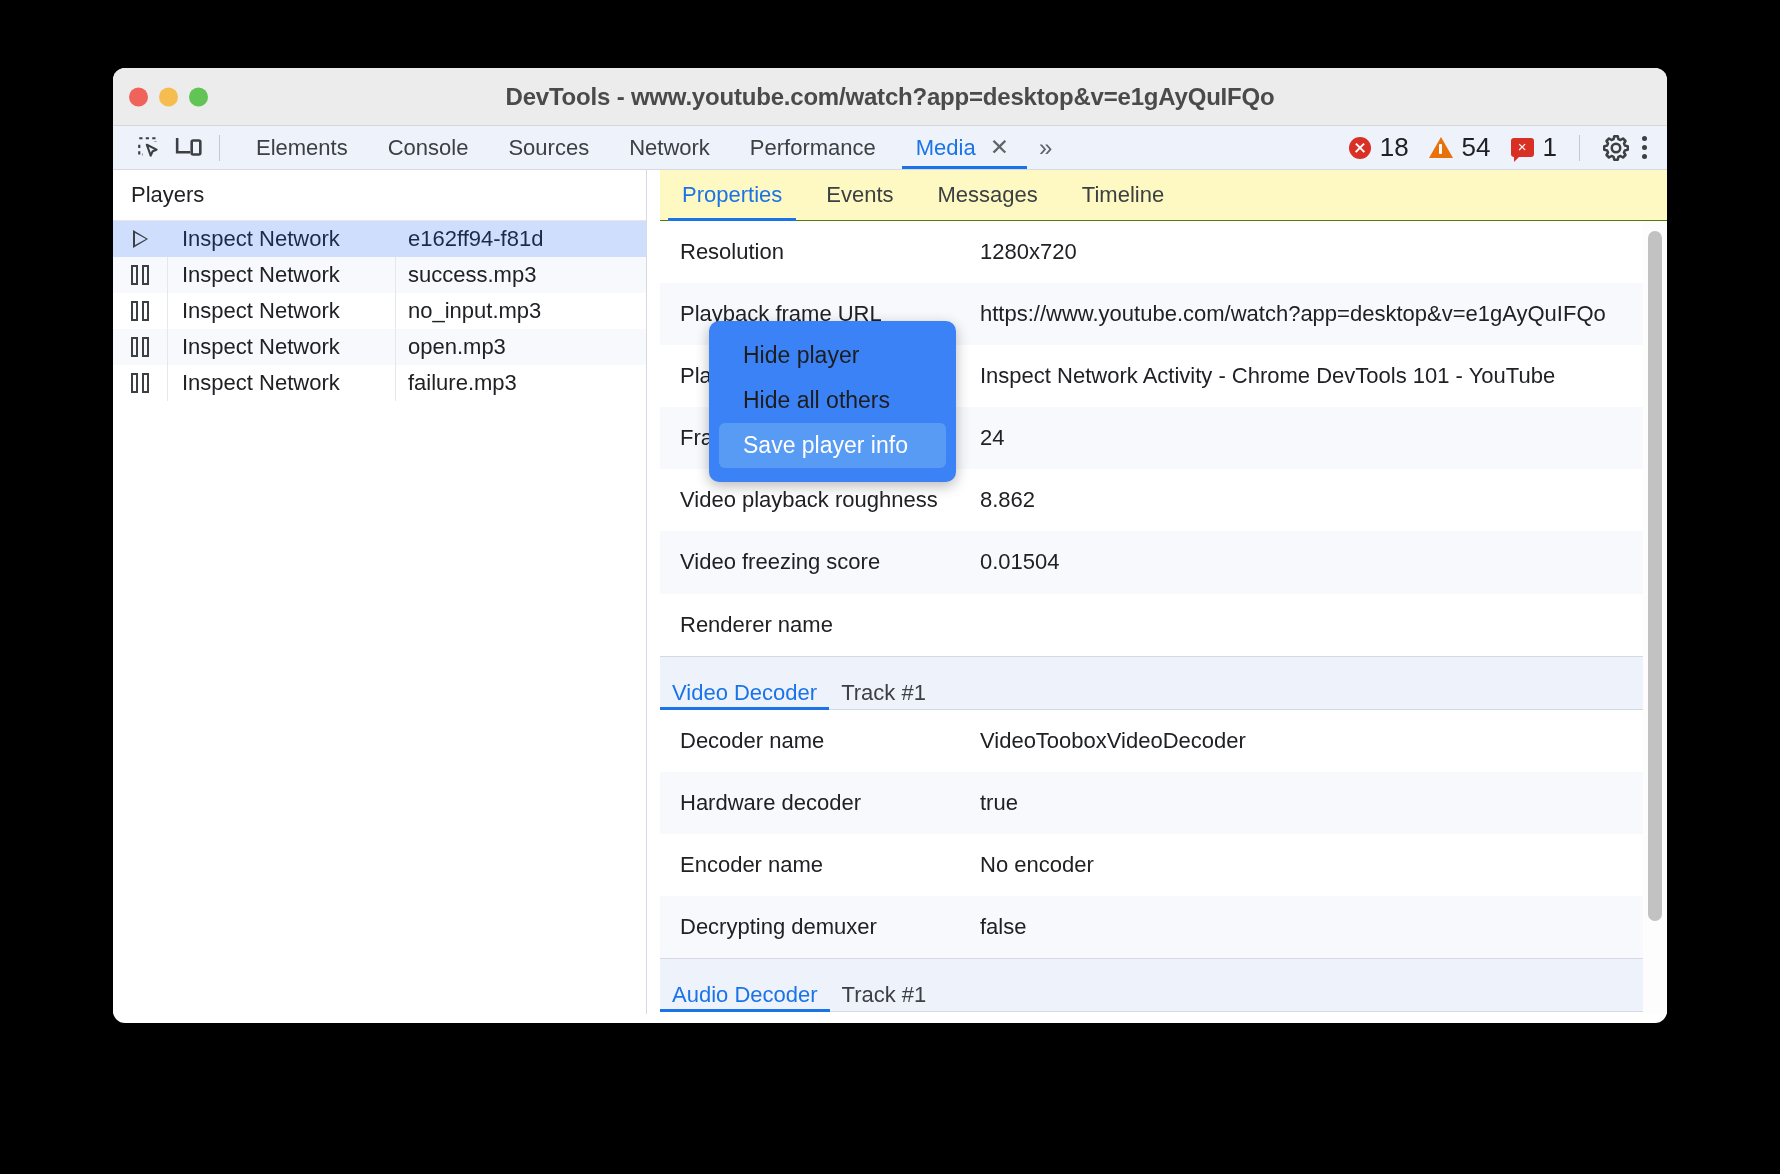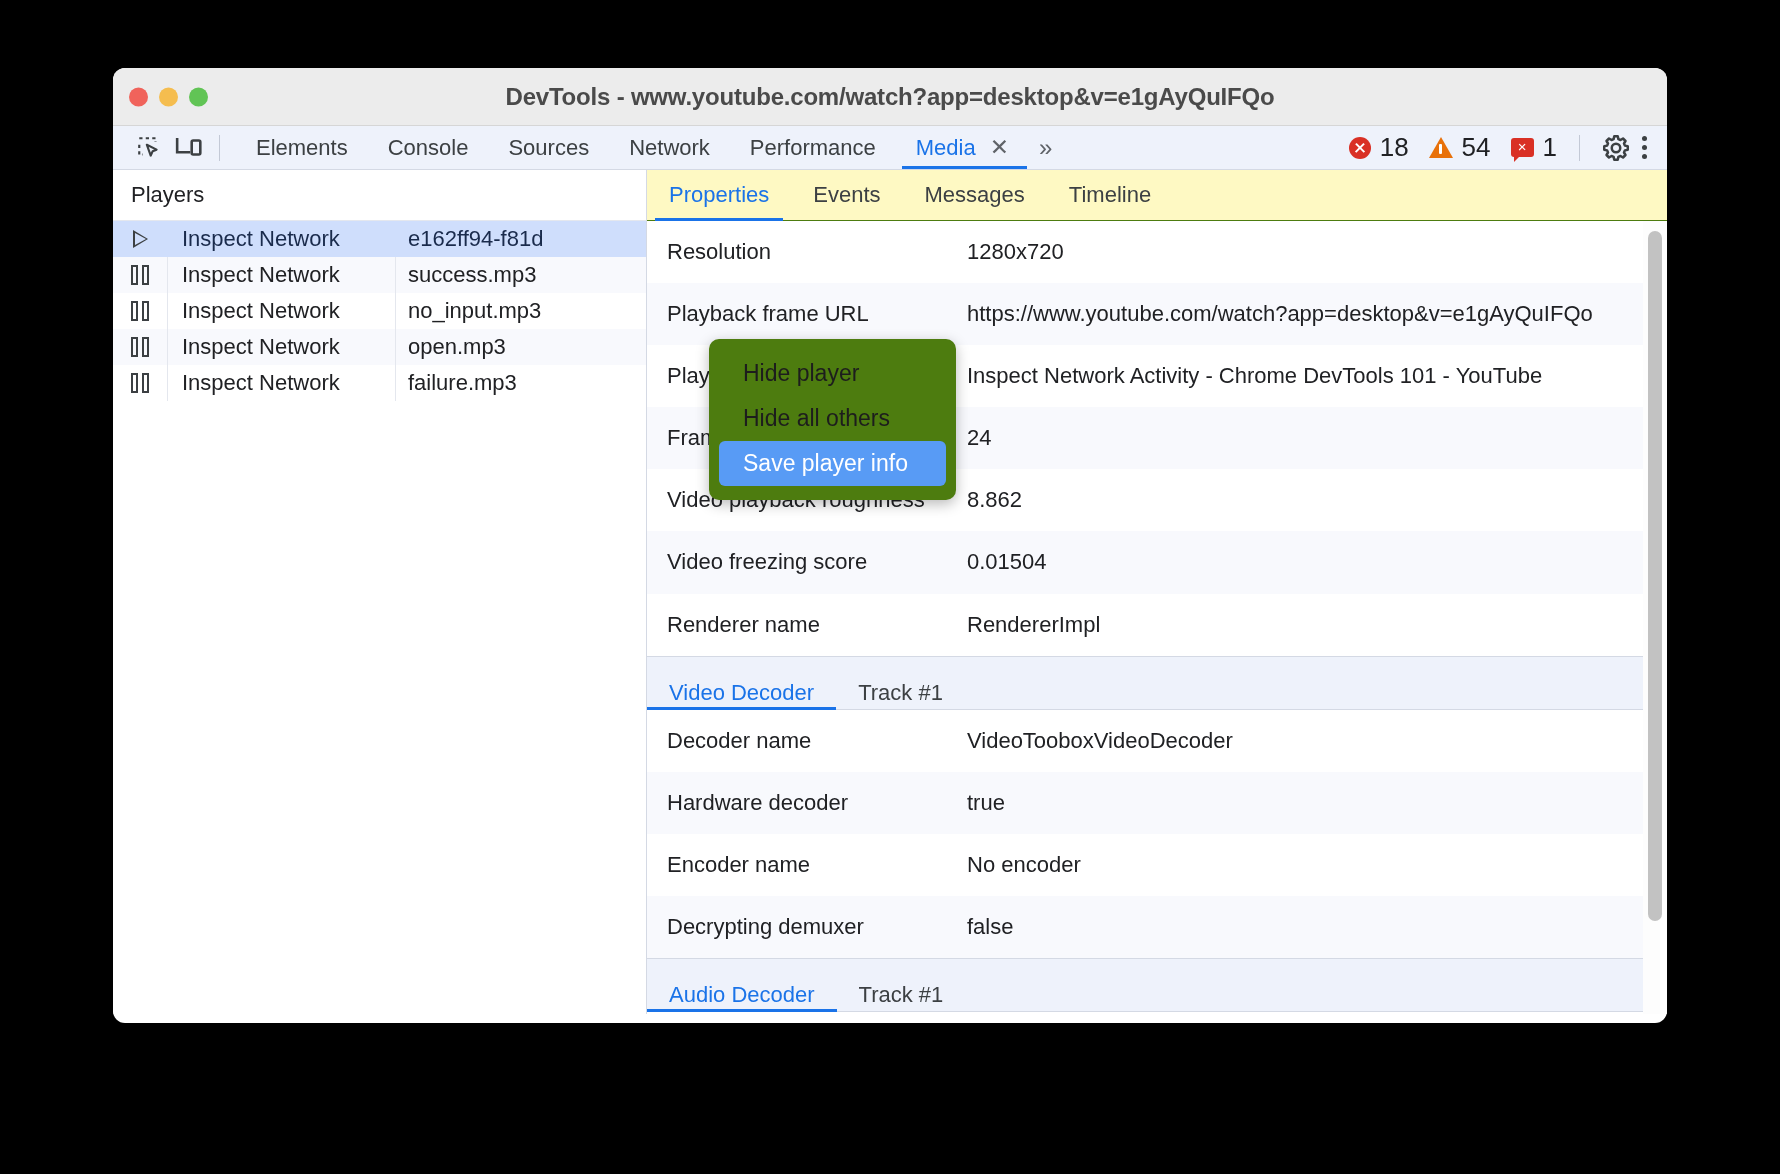--- a/index.html
+++ b/index.html
@@ -217,20 +217,21 @@
   .kebab i {
     width: 5px; height: 5px; border-radius: 50%; background: #3c4043;
     display:block;
   }
 
   
   #main {
     display: flex;
     height: calc(955px - 57px - 54px);
     position: relative;
+    gap: 13px;
   }
 
   
   #players-pane {
     width: 534px;
     border-right: 1px solid #d4d9e4;
     box-sizing: border-box;
     background: #fff;
     position: relative;
   }
@@ -391,21 +392,21 @@
     align-items: stretch;
     background: #eef2fb;
     border-top: 1px solid #d4d9e4;
     border-bottom: 1px solid #d4d9e4;
     height: 54px;
     box-sizing: border-box;
   }
   .section-tab {
     display: flex;
     align-items: center;
-    padding: 0 22px;
+    padding: 0 12px;
     font-size: 22px;
     color: #3c4043;
     position: relative;
     cursor: default;
     margin-top: 20px;
   }
   .section-tab.active { color: #1a73e8; }
   .section-tab.active::after {
     content: "";
     position: absolute;
@@ -430,23 +431,23 @@
     width: 14px;
     height: 690px;
     background: #c2c2c2;
     border-radius: 7px;
   }
 
   
   #context-menu {
     position: absolute;
     left: 596px;
-    top: 271px;
+    top: 253px;
     width: 247px;
-    background: #4d7c0f;
+    background: #3b82f6;
     border-radius: 10px;
     box-shadow: 0 4px 14px rgba(0,0,0,0.28);
     padding: 12px 0 14px 0;
     box-sizing: border-box;
     z-index: 50;
   }
   .ctx-item {
     font-size: 23px;
     color: #1d1d1d;
     padding: 9px 0 9px 24px;
@@ -642,21 +643,20 @@
         <div class="prop-row odd">
           <span class="prop-key">Video playback roughness</span>
           <span class="prop-val">8.862</span>
         </div>
         <div class="prop-row even">
           <span class="prop-key">Video freezing score</span>
           <span class="prop-val">0.01504</span>
         </div>
         <div class="prop-row odd">
           <span class="prop-key">Renderer name</span>
-          <span class="prop-val">RendererImpl</span>
         </div>
 
         <div class="section-row">
           <div class="section-tab active">
             <span>Video Decoder</span>
           </div>
           <div class="section-tab">
             <span>Track #1</span>
           </div>
         </div>

